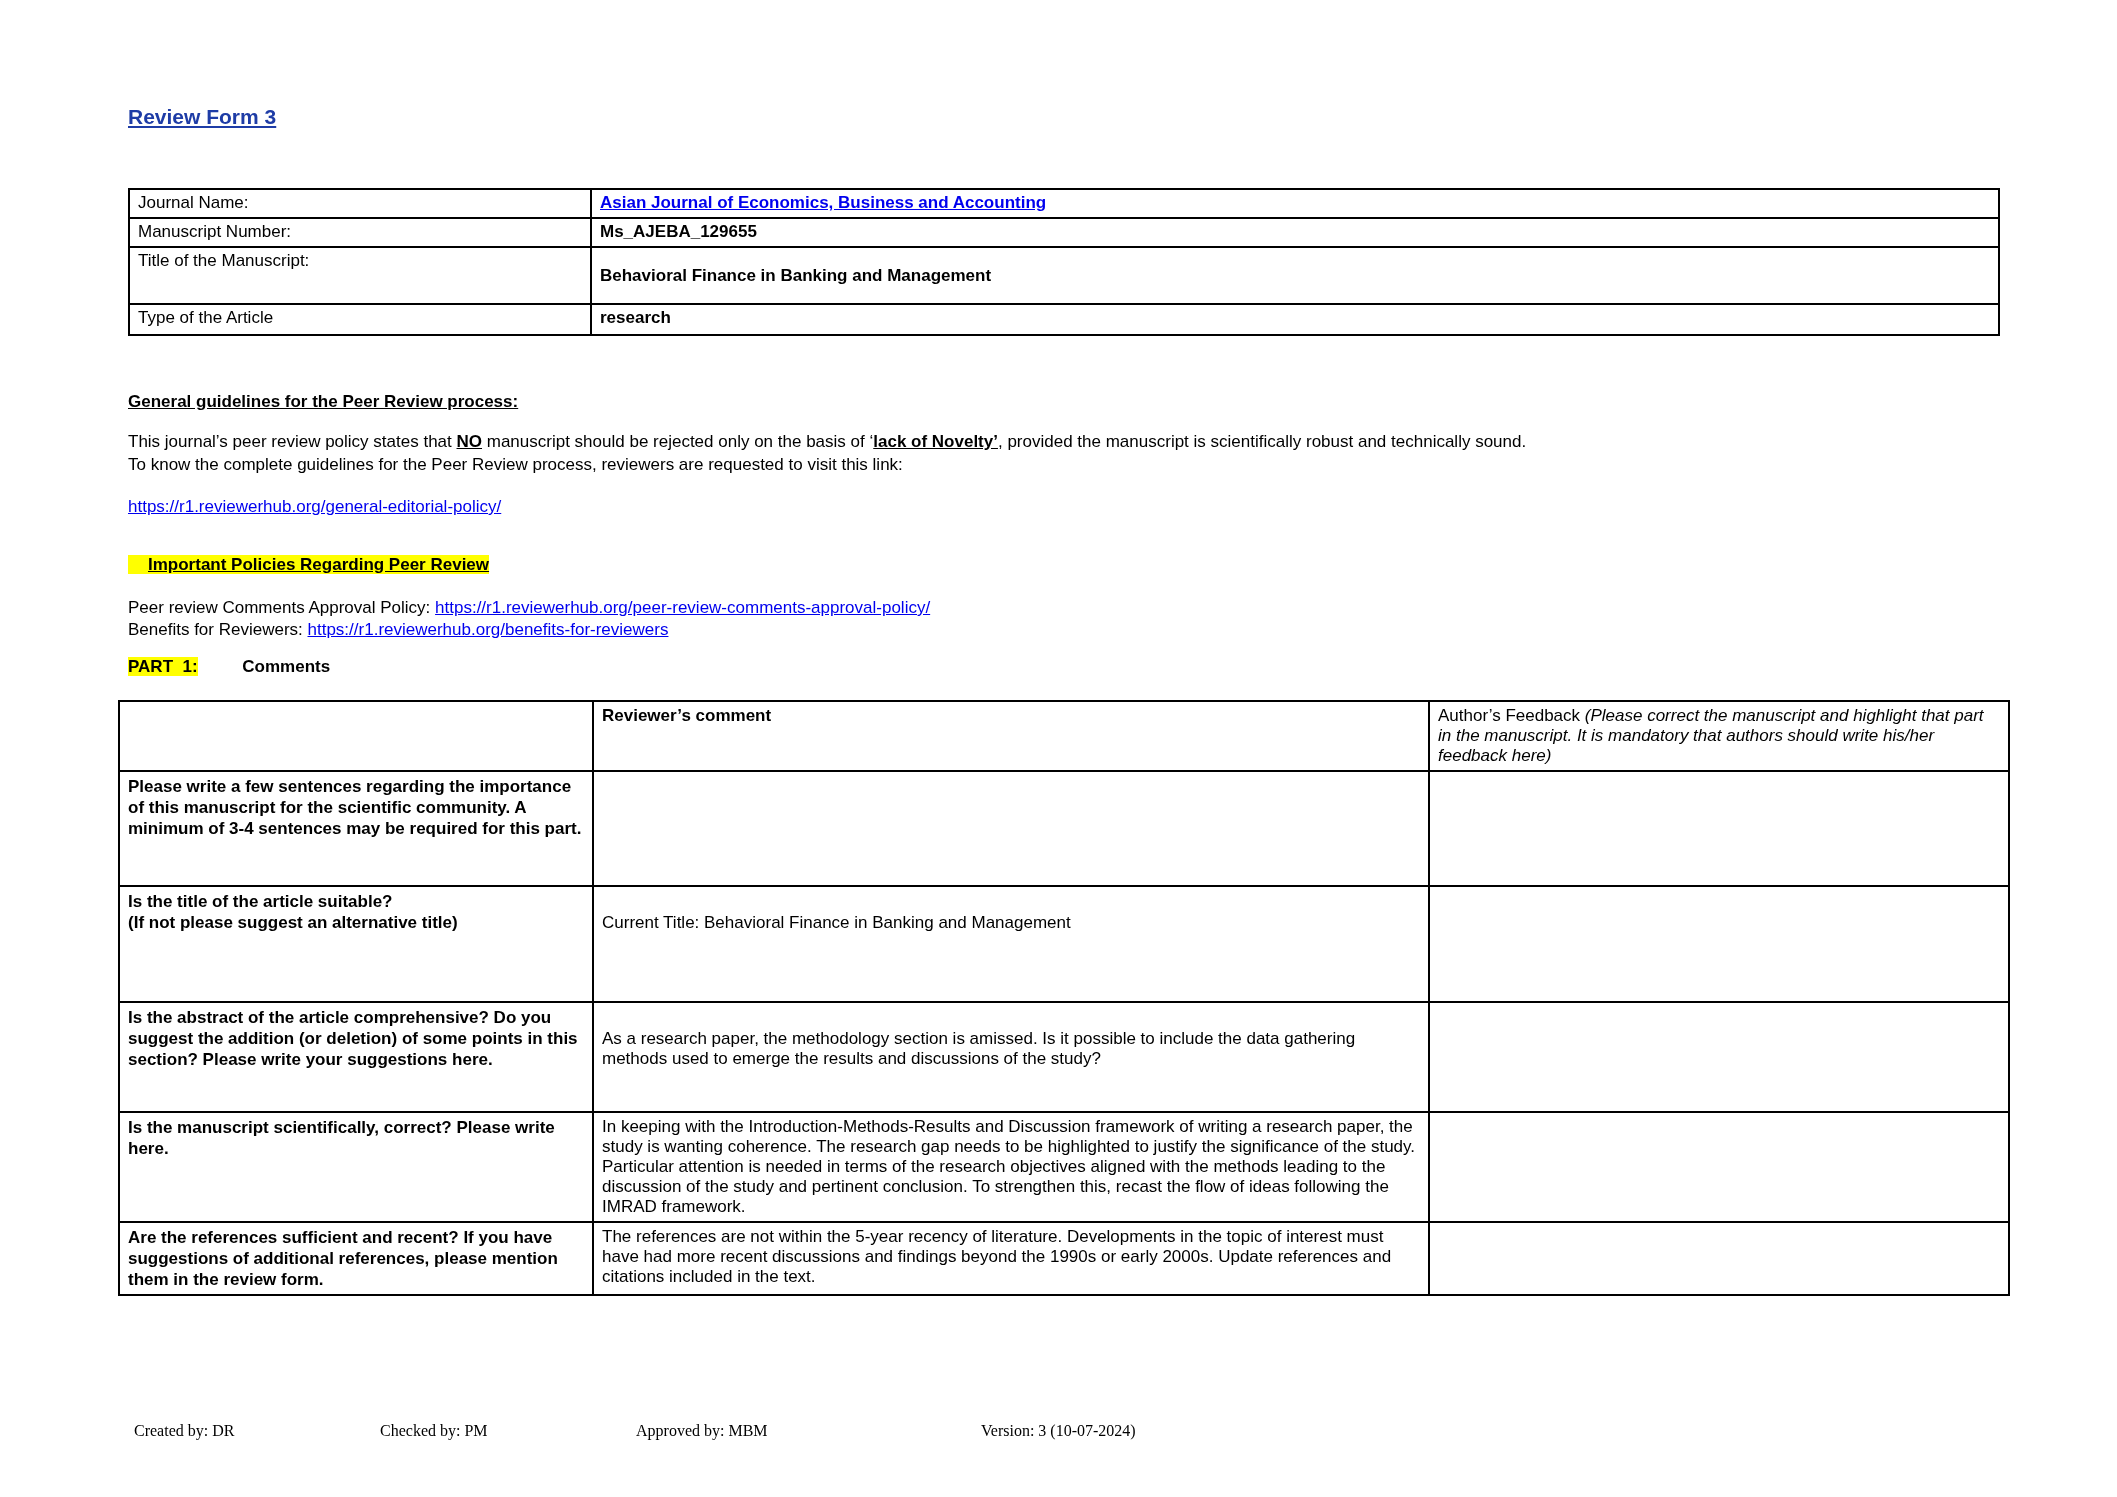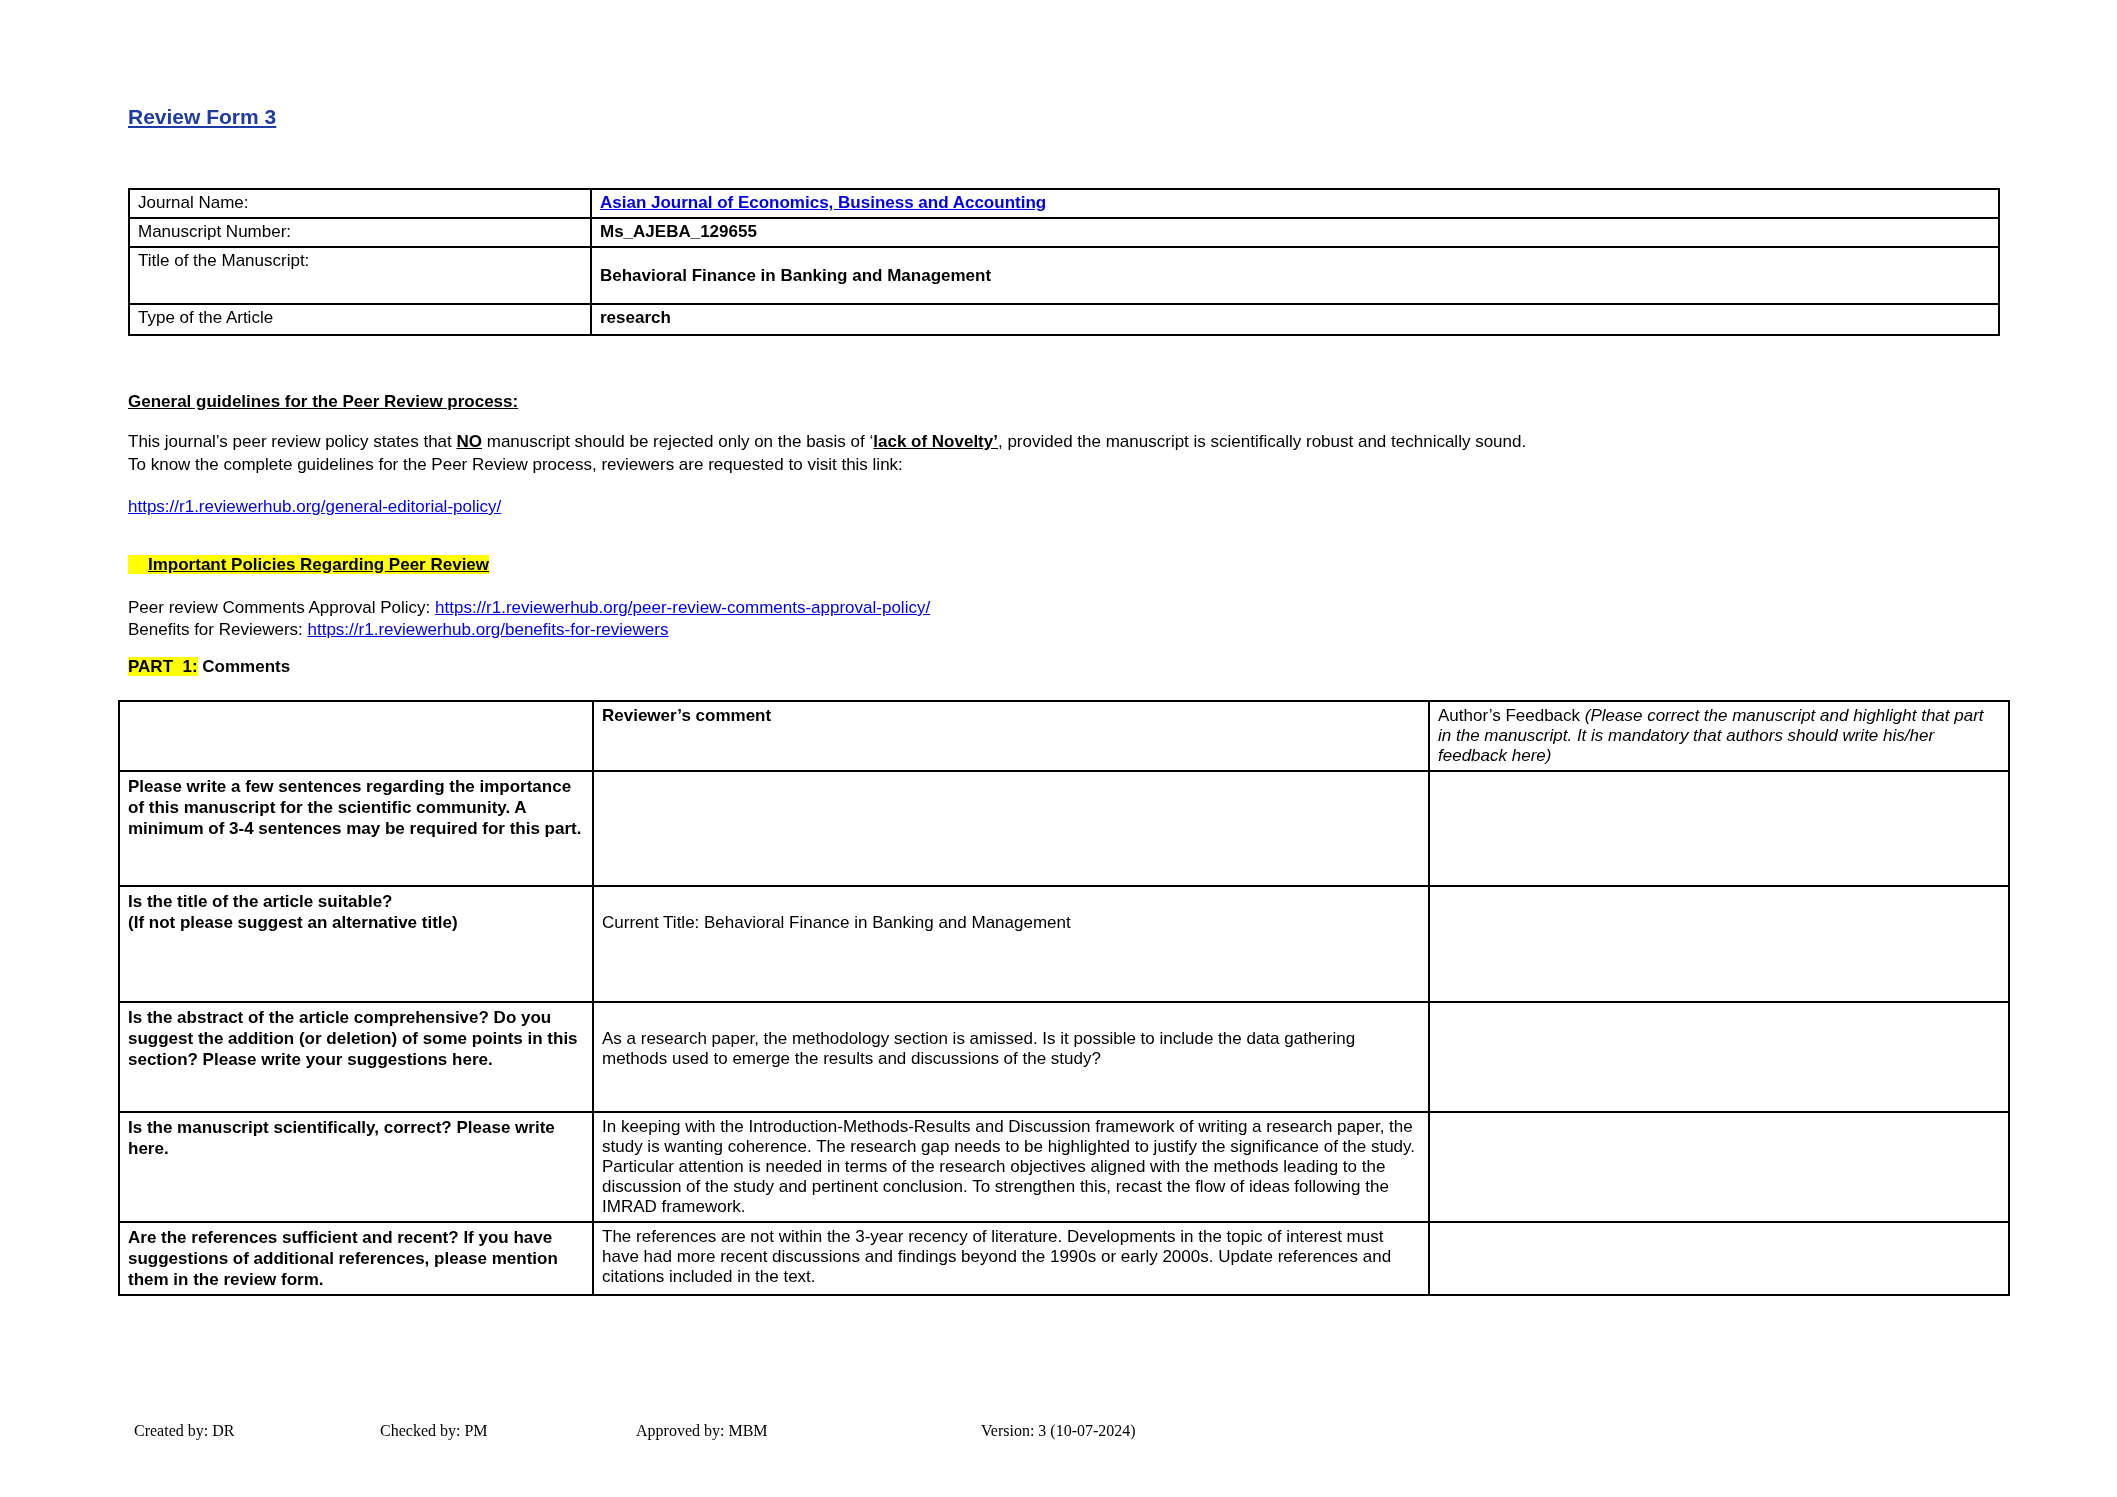--- a/index.html
+++ b/index.html
@@ -54,21 +54,21 @@
   .editorial-link { position: absolute; left: 128px; top: 497px; }
   .hl { background: #ffff00; font-weight: bold; }
   .pol-head { position: absolute; left: 128px; top: 555px; font-size: 17px; }
   .pol-head .hl { text-decoration: underline; padding-left: 20px; }
   .pol-lines {
     position: absolute; left: 128px; top: 597px;
     font-size: 17px; line-height: 22px;
   }
   .part1 { position: absolute; left: 128px; top: 657px; font-size: 17px; font-weight: bold; }
   .part1 .hl { white-space: pre; }
-  .part1 .part1-label { font-weight: bold; }
+  .part1 .part1-label { font-weight: bold; padding-left: 40px; }
 
   
   table.review-table {
     position: absolute; left: 118px; top: 700px;
     width: 1890px; border-collapse: collapse; table-layout: fixed;
     font-size: 17px;
   }
   table.review-table td {
     border: 2px solid #000; vertical-align: top; padding: 4px 8px;
   }
@@ -180,21 +180,21 @@
       <td class="c-cell pad-mid">As a research paper, the methodology section is amissed.  Is it possible to include the data gathering methods used to emerge the results and discussions of the study?</td>
       <td class="fb-cell"></td>
     </tr>
     <tr class="q-row4">
       <td class="q-cell">Is the manuscript scientifically, correct? Please write here.</td>
       <td class="c-cell">In keeping with the Introduction-Methods-Results and Discussion framework of writing a research paper, the study is wanting coherence.  The research gap needs to be highlighted to justify the significance of the study.  Particular attention is needed in terms of the research objectives aligned with the methods leading to the discussion of the study and pertinent conclusion.  To strengthen this, recast the flow of ideas following the IMRAD framework.</td>
       <td class="fb-cell"></td>
     </tr>
     <tr class="q-row5">
       <td class="q-cell">Are the references sufficient and recent? If you have suggestions of additional references, please mention them in the review form.</td>
-      <td class="c-cell">The references are not within the 3-year recency of literature.  Developments in the topic of interest must have had more recent discussions and findings beyond the 1990s or early 2000s.  Update references and citations included in the text.</td>
+      <td class="c-cell">The references are not within the 5-year recency of literature.  Developments in the topic of interest must have had more recent discussions and findings beyond the 1990s or early 2000s.  Update references and citations included in the text.</td>
       <td class="fb-cell"></td>
     </tr>
   </tbody>
     </table>
 
   <div class="footer">
     <span class="f-created">Created by: DR</span>
     <span class="f-checked">Checked by: PM</span>
     <span class="f-approved">Approved by: MBM</span>
     <span class="f-version">Version: 3 (10-07-2024)</span>

